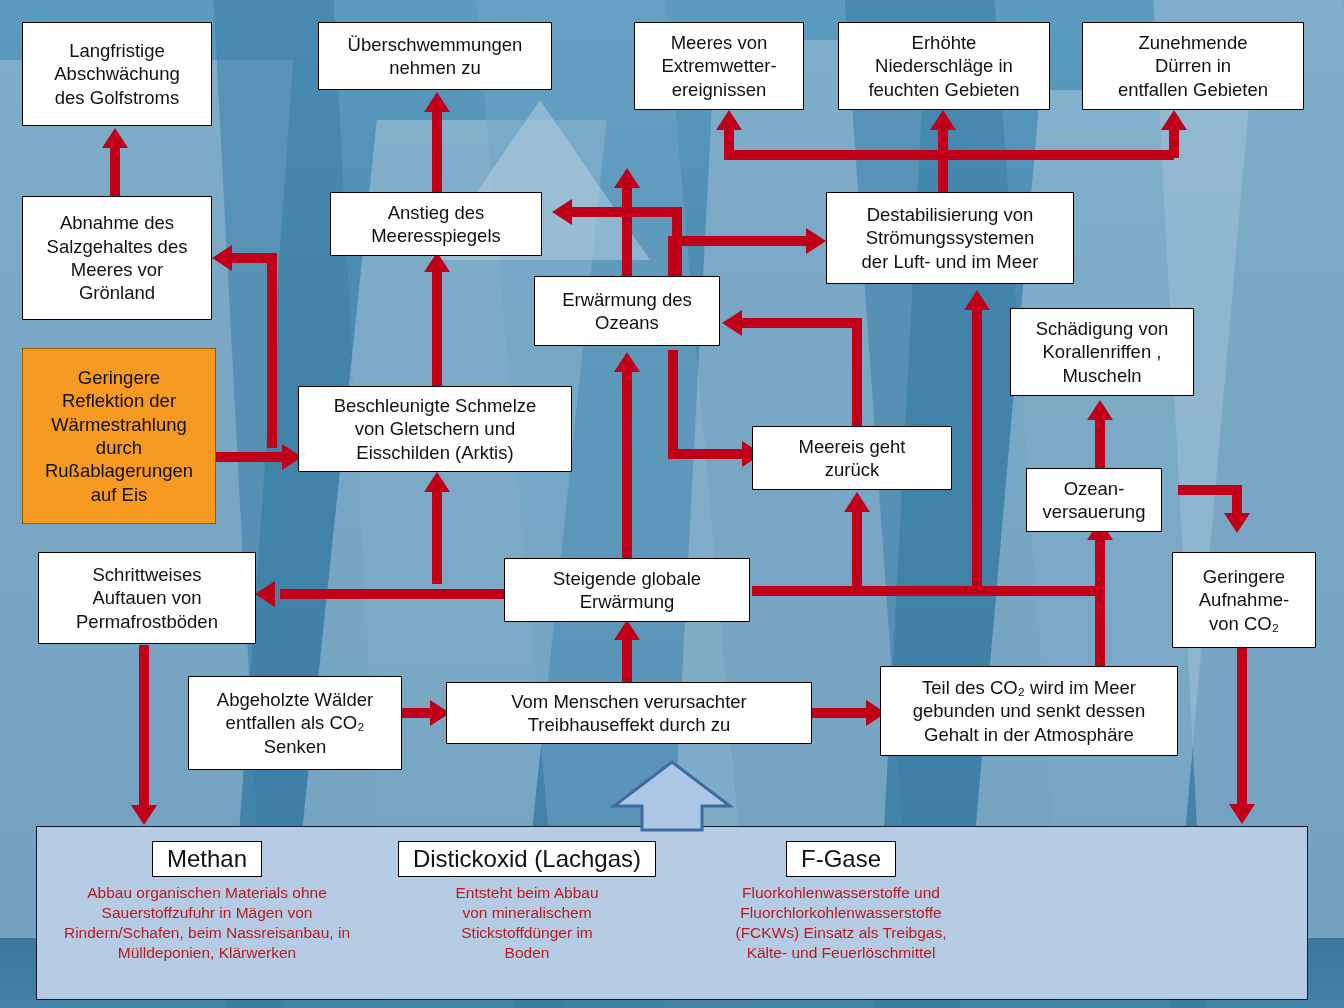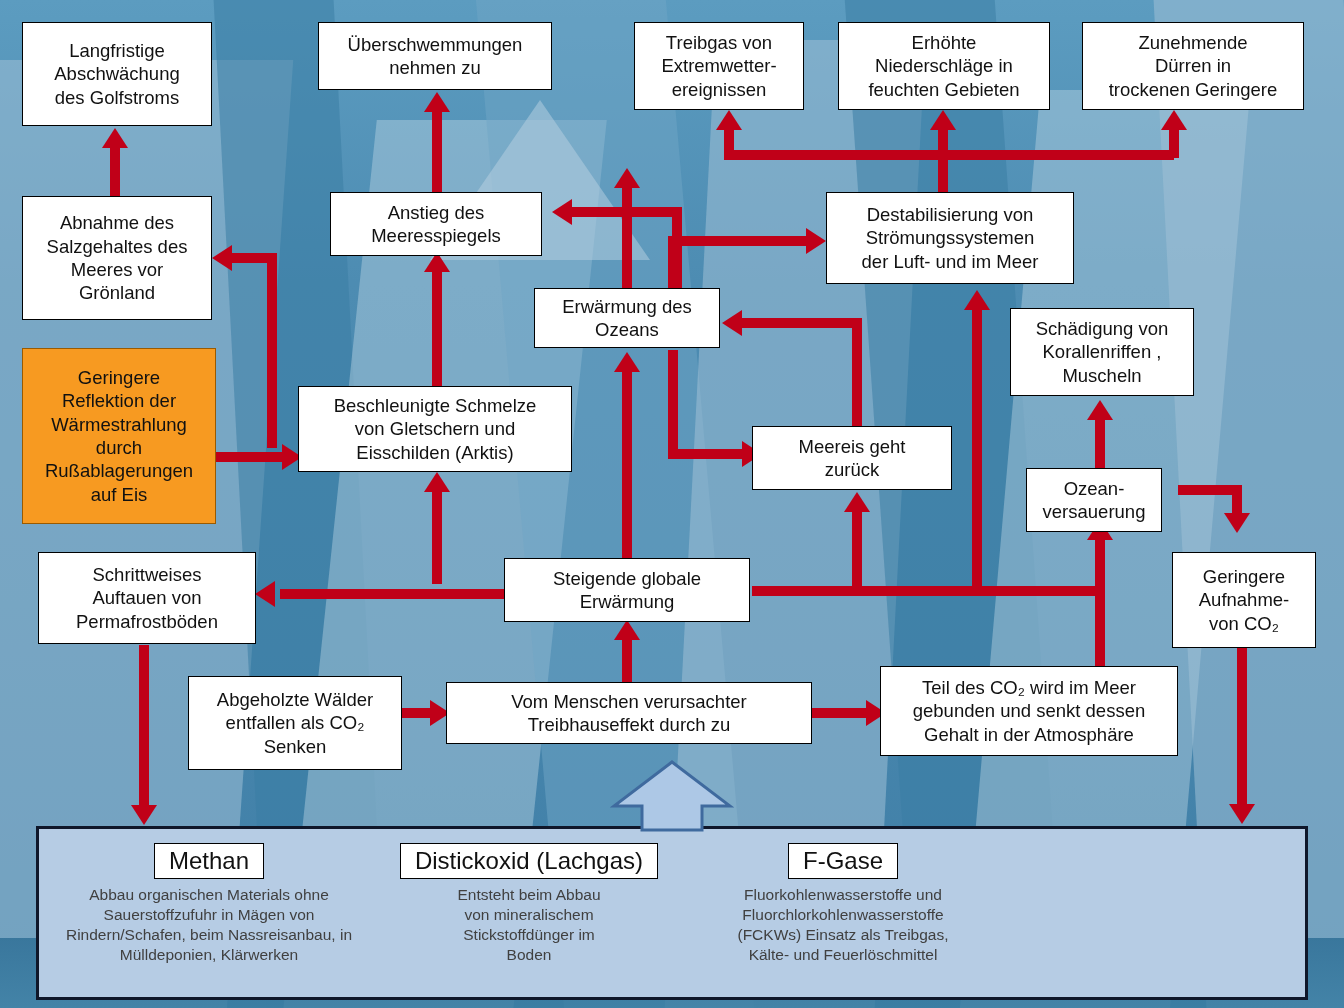--- a/index.html
+++ b/index.html
@@ -42,30 +42,30 @@
   .seg{position:absolute;background:#C00018;z-index:20;}
   .head{position:absolute;width:0;height:0;z-index:21;}
   .head.up{border-left:13px solid transparent;border-right:13px solid transparent;border-bottom:20px solid #C00018;}
   .head.down{border-left:13px solid transparent;border-right:13px solid transparent;border-top:20px solid #C00018;}
   .head.left{border-top:13px solid transparent;border-bottom:13px solid transparent;border-right:20px solid #C00018;}
   .head.right{border-top:13px solid transparent;border-bottom:13px solid transparent;border-left:20px solid #C00018;}
 
   
   #gaspanel{
     position:absolute;left:36px;top:826px;width:1272px;height:174px;
-    background:#B6CCE4;border:3px solid #0f172a;box-sizing:border-box;z-index:10;
+    background:#B6CCE4;border:1px solid #0f172a;box-sizing:border-box;z-index:10;
   }
   .gascol{position:absolute;top:0;text-align:center;}
   .gastitle{
     display:inline-block;background:#fff;border:1px solid #000;
     font-size:24px;color:#111;padding:2px 14px;line-height:1.25;
     white-space:nowrap;
   }
   .gasdesc{
-    margin-top:6px;font-size:15.5px;color:#404040;line-height:1.3;
+    margin-top:6px;font-size:15.5px;color:#b91c1c;line-height:1.3;
     white-space:pre-line;
   }
 
   
   #bluearrow{position:absolute;left:610px;top:760px;width:124px;height:72px;z-index:11;}
 
   
   #copyright{
     position:absolute;right:2px;top:780px;
     transform-origin:right top;
@@ -183,40 +183,40 @@
 
 <svg id="bluearrow" viewBox="0 0 124 72">
   <polygon points="62,2 120,46 92,46 92,70 32,70 32,46 4,46" fill="#ADC8E6" stroke="#3F6A9E" stroke-width="3"></polygon>
 </svg>
 
 <div class="node" style="left:22px;top:22px;width:190px;height:104px;">Langfristige
 Abschwächung
 des Golfstroms</div>
 <div class="node" style="left:318px;top:22px;width:234px;height:68px;">Überschwemmungen
 nehmen zu</div>
-<div class="node" style="left:634px;top:22px;width:170px;height:88px;">Treibgas von
+<div class="node" style="left:634px;top:22px;width:170px;height:88px;">Meeres von
 Extremwetter-
 ereignissen</div>
 <div class="node" style="left:838px;top:22px;width:212px;height:88px;">Erhöhte
 Niederschläge in
 feuchten Gebieten</div>
 <div class="node" style="left:1082px;top:22px;width:222px;height:88px;">Zunehmende
 Dürren in
-trockenen Geringere</div>
+entfallen Gebieten</div>
 
 <div class="node" style="left:22px;top:196px;width:190px;height:124px;">Abnahme des
 Salzgehaltes des
 Meeres vor
 Grönland</div>
 <div class="node" style="left:330px;top:192px;width:212px;height:64px;">Anstieg des
 Meeresspiegels</div>
 <div class="node" style="left:826px;top:192px;width:248px;height:92px;">Destabilisierung von
 Strömungssystemen
 der Luft- und im Meer</div>
-<div class="node" style="left:534px;top:288px;width:186px;height:60px;">Erwärmung des
+<div class="node" style="left:534px;top:276px;width:186px;height:70px;">Erwärmung des
 Ozeans</div>
 <div class="node" style="left:1010px;top:308px;width:184px;height:88px;">Schädigung von
 Korallenriffen ,
 Muscheln</div>
 
 <div class="node orange" style="left:22px;top:348px;width:194px;height:176px;">Geringere
 Reflektion der
 Wärmestrahlung
 durch
 Rußablagerungen

